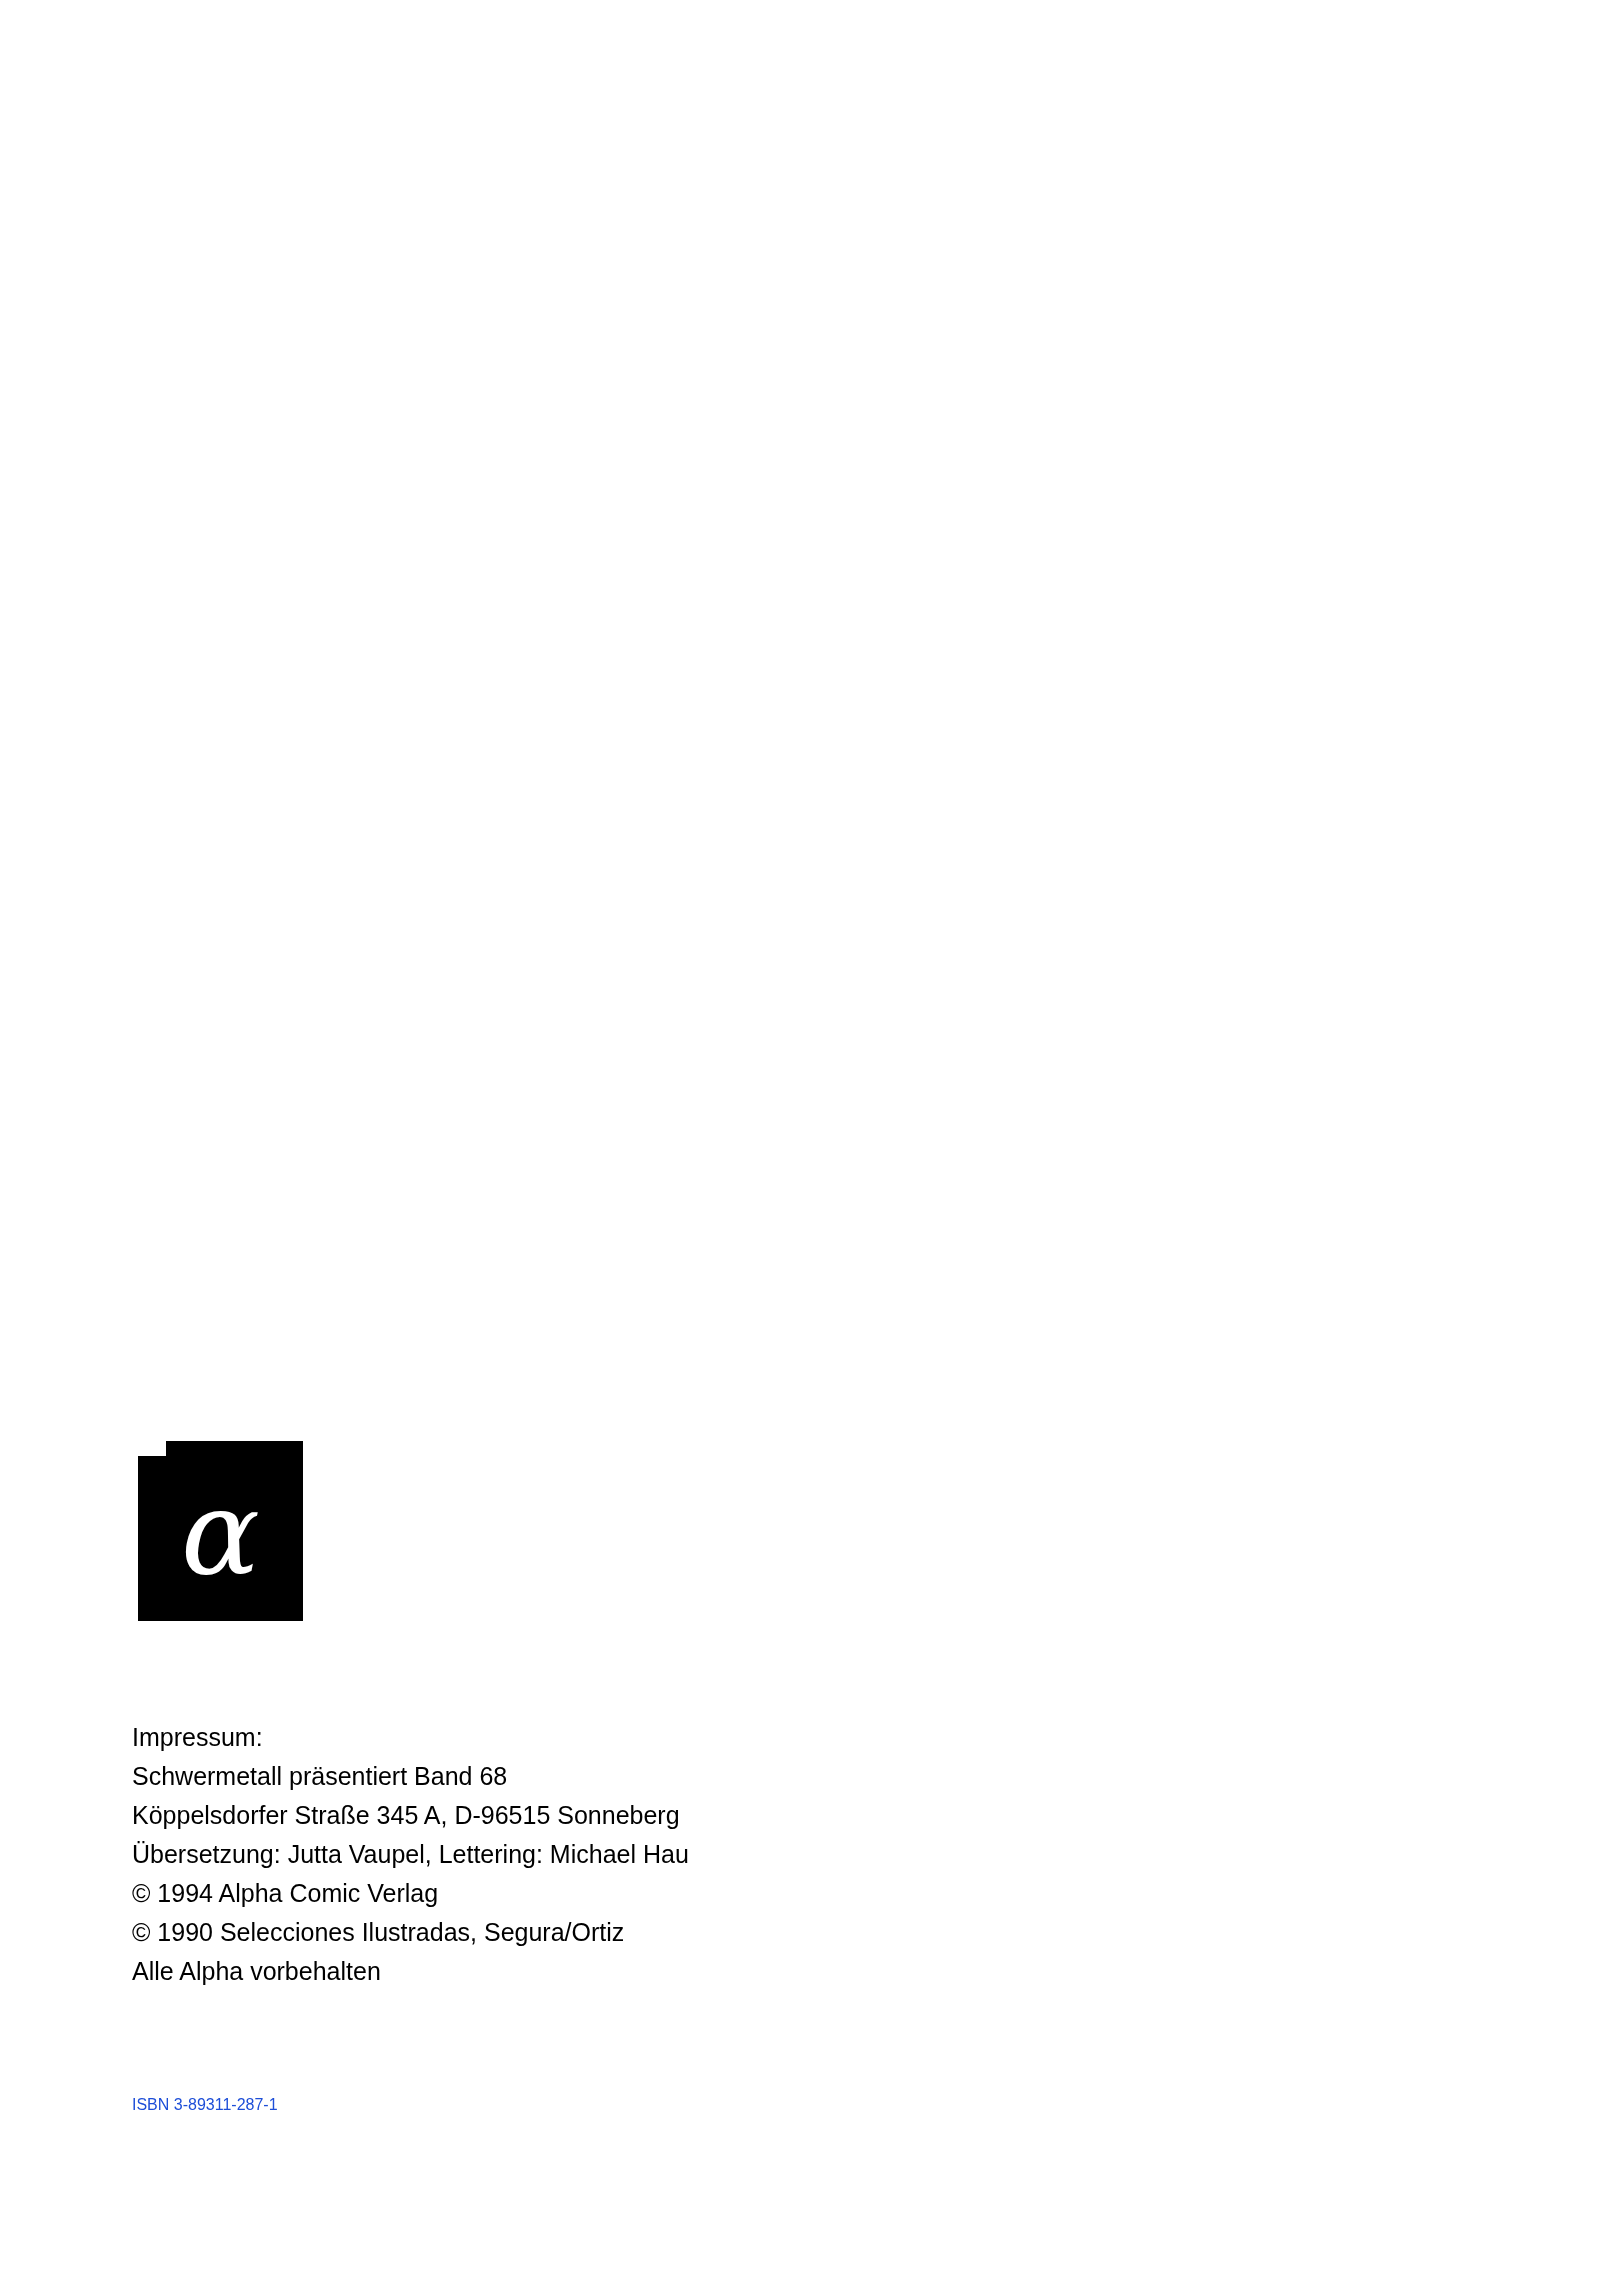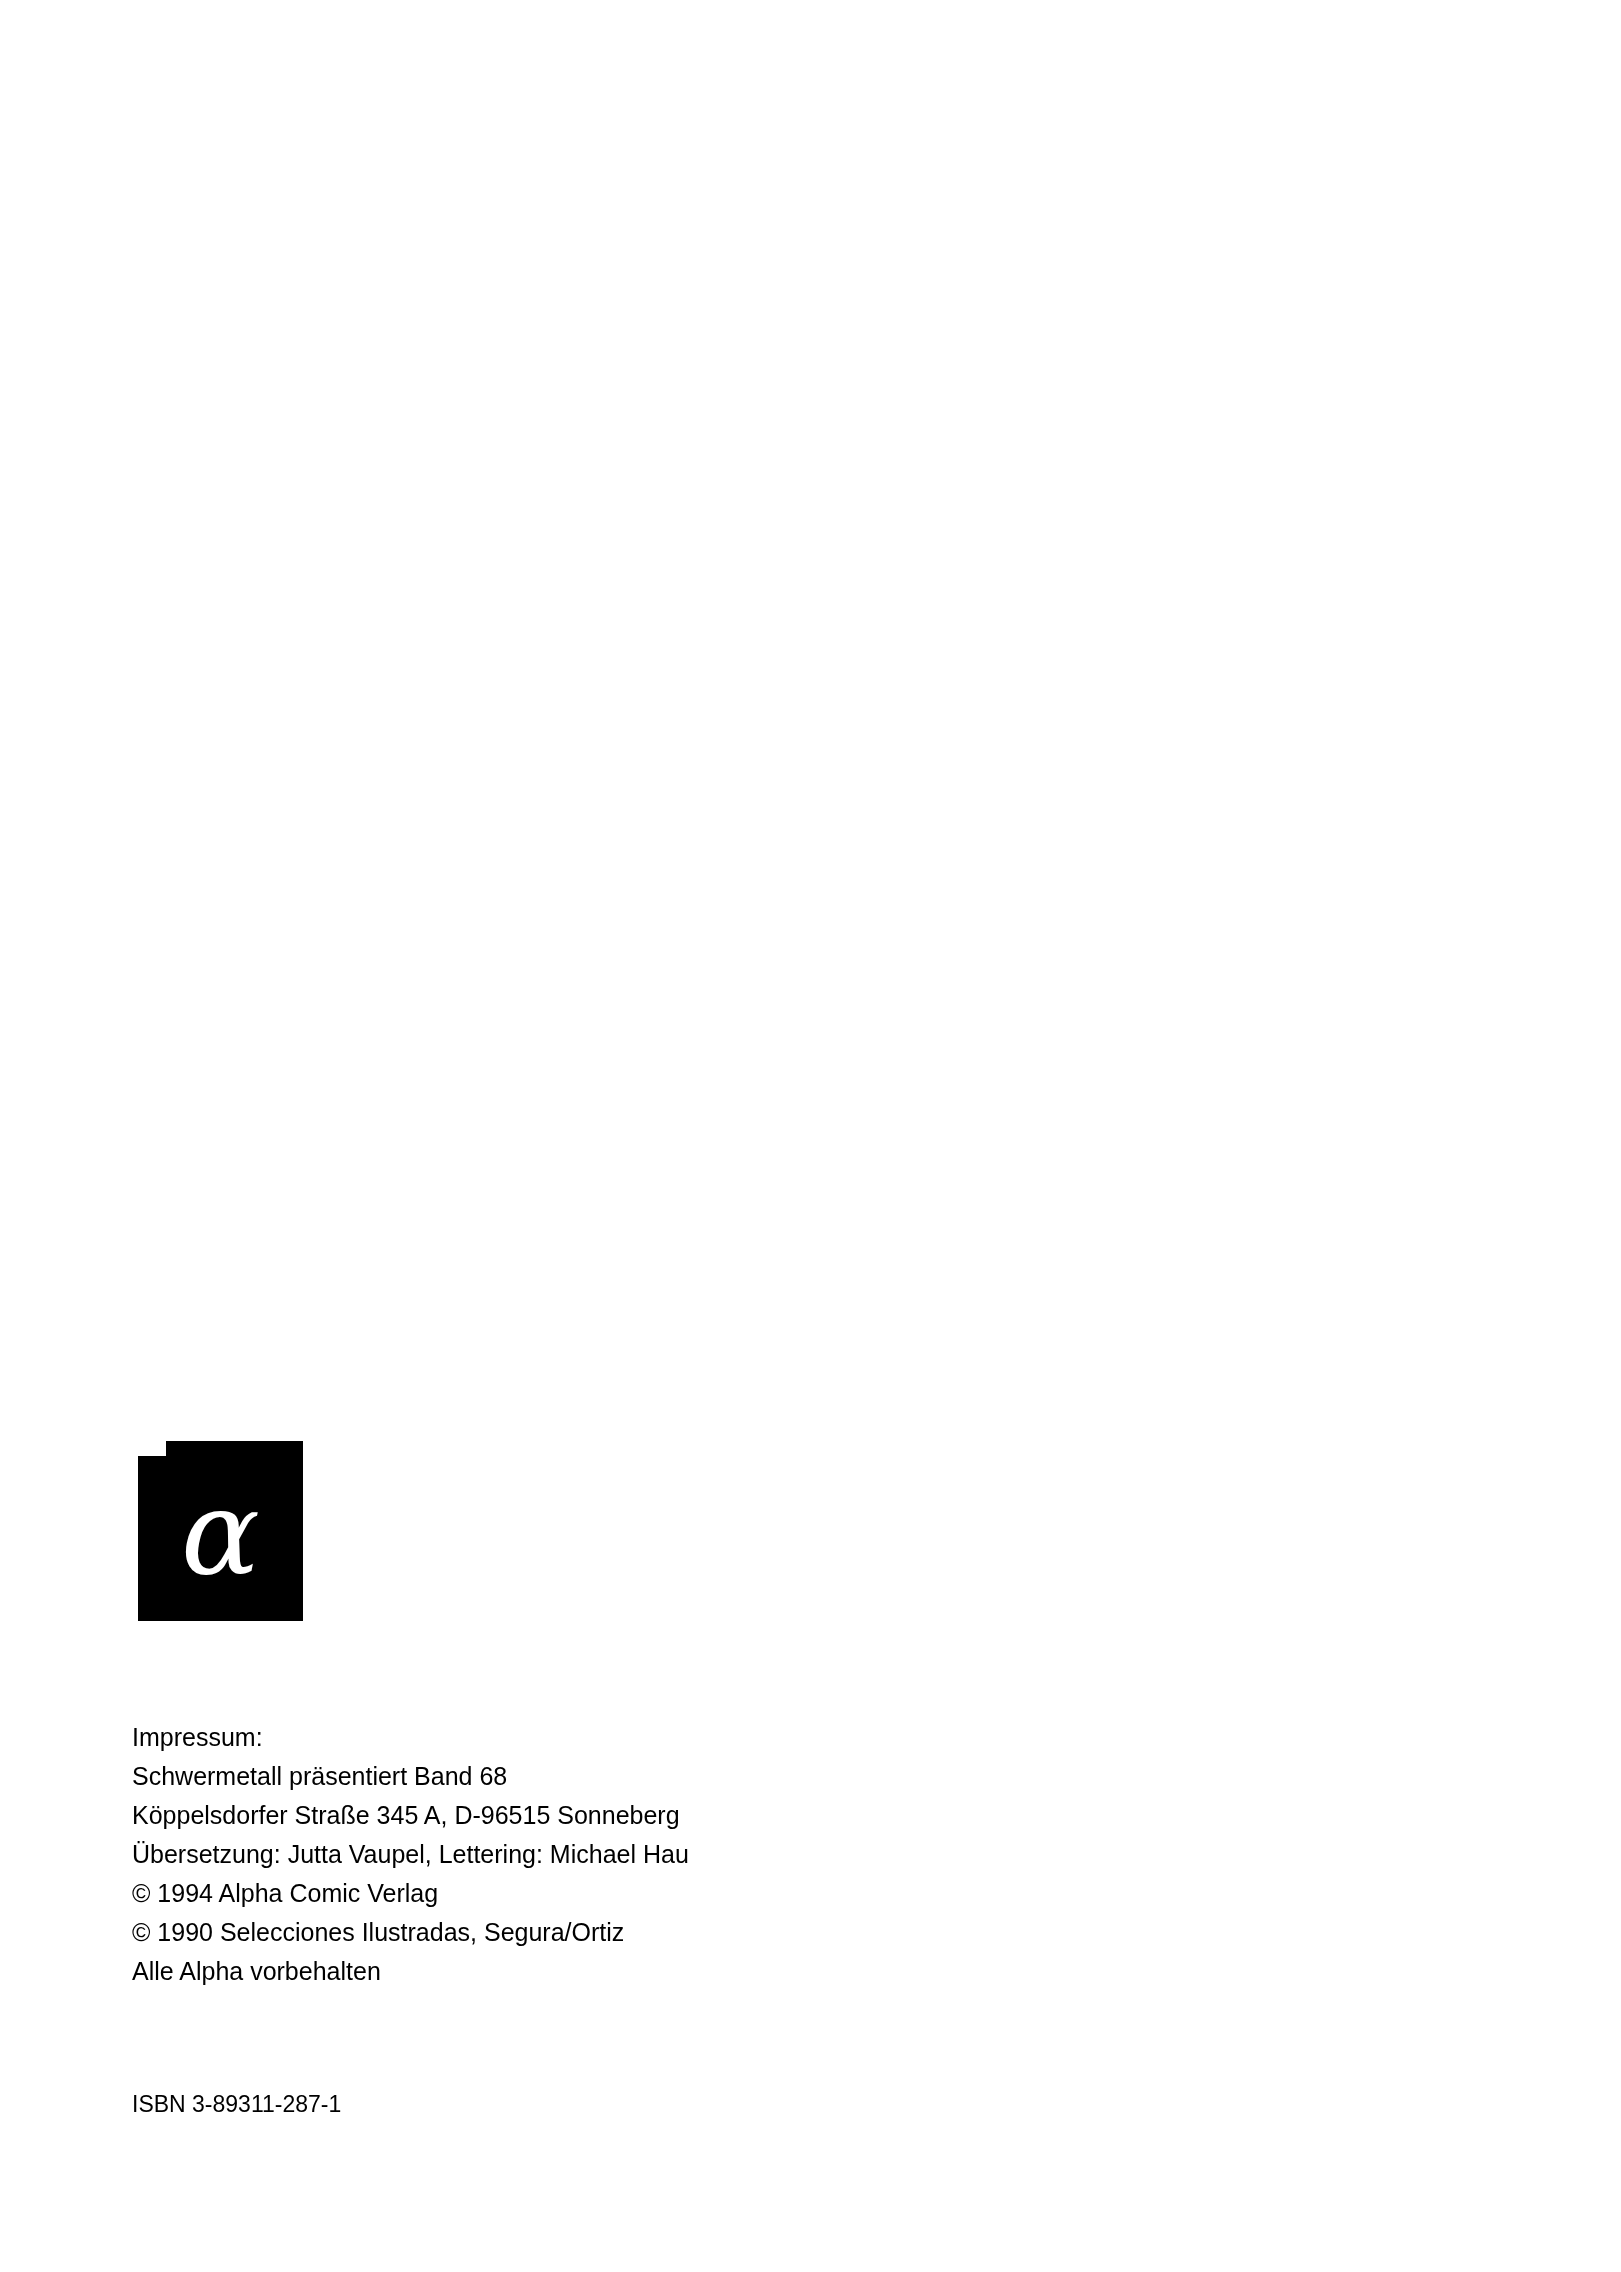--- a/index.html
+++ b/index.html
@@ -72,23 +72,23 @@
   .imprint-line {
     font-size: 25px;
     line-height: 39px;
     color: #000000;
     white-space: pre;
   }
   .isbn {
     position: absolute;
     left: 132px;
     top: 2085px;
-    font-size: 23px;
+    font-size: 16px;
     line-height: 39px;
-    color: #000000;
+    color: #1d4ed8;
     white-space: pre;
   }
 </style>
 </head>
 <body>
 
 <div class="page">
 
   <div class="logo">
     <div class="logo-notch"></div>

